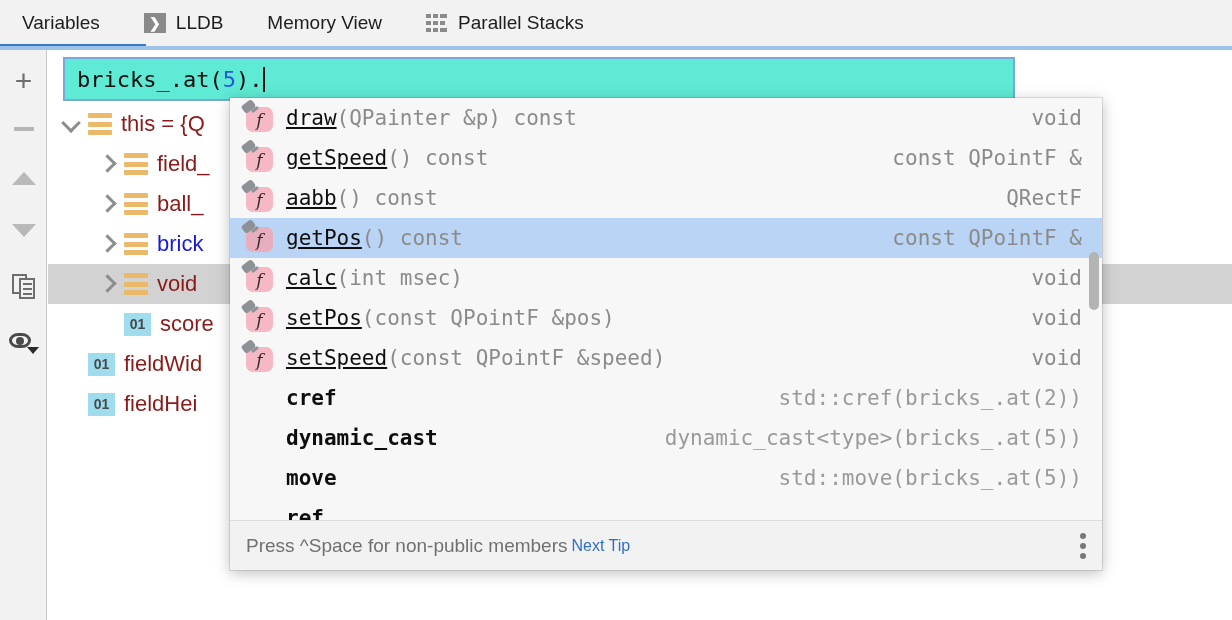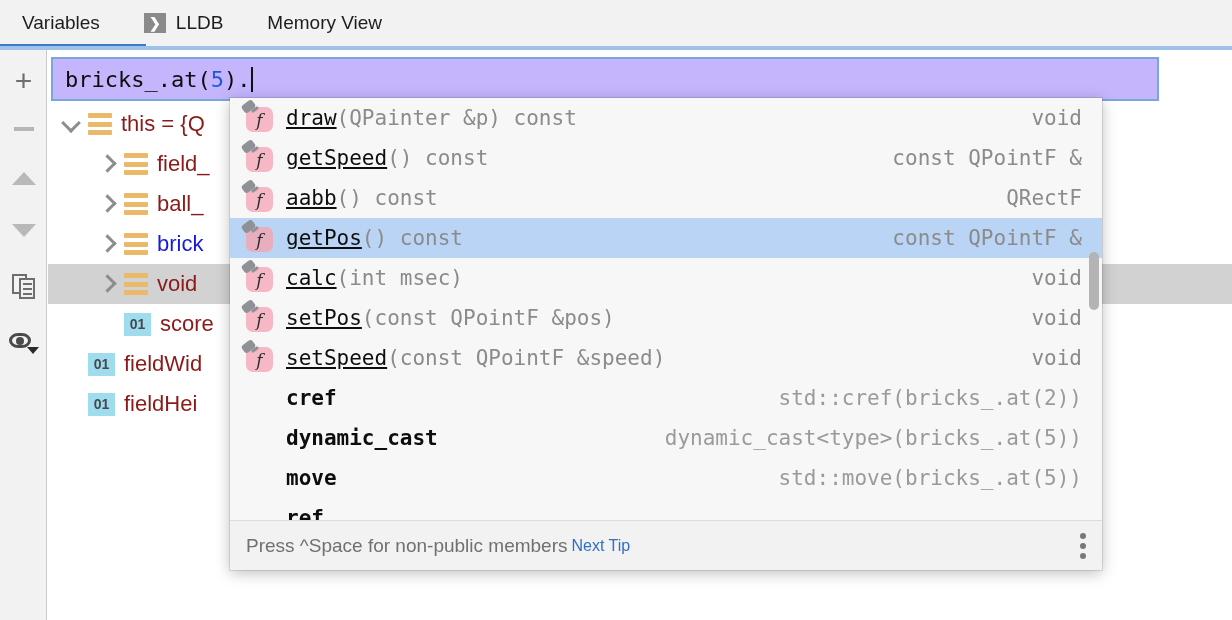--- a/index.html
+++ b/index.html
@@ -84,22 +84,22 @@
     background: #4a4a4a; border-radius: 50%;
   }
   .icon-eye .ed {
     position: absolute; right: 0; bottom: -1px;
     width: 0; height: 0; border-left: 6px solid transparent;
     border-right: 6px solid transparent; border-top: 7px solid #2b2b2b;
   }
 
   
   .expr-wrap {
-    position: absolute; left: 51px; top: 57px; width: 1108px; height: 44px;
-    background: #c4b5fd; border: 2px solid #7aa7d9;
+    position: absolute; left: 63px; top: 57px; width: 952px; height: 44px;
+    background: #5eead4; border: 2px solid #7aa7d9;
   }
   .expr-text {
     position: absolute; left: 12px; top: 8px;
     font-family: "DejaVu Sans Mono", monospace; font-size: 22px; color: #0c0c0c;
     white-space: pre;
   }
   .num { color: #2258d8; }
   .caret {
     display: inline-block; width: 2px; height: 25px; background: #111;
     vertical-align: -5px; margin-left: 1px;
@@ -219,20 +219,34 @@
   <div class="tabbar">
     <div class="tab">
       <span>Variables</span>
     </div>
     <div class="tab">
       <span class="icon-lldb">❯</span>
       <span>LLDB</span>
     </div>
     <div class="tab">
       <span>Memory View</span>
+    </div>
+    <div class="tab">
+      <span class="icon-stacks">
+        <i style="left:0;top:0;width:5px;height:4px;"></i>
+        <i style="left:7px;top:0;width:5px;height:4px;"></i>
+        <i style="left:14px;top:0;width:7px;height:4px;"></i>
+        <i style="left:0;top:7px;width:5px;height:4px;"></i>
+        <i style="left:7px;top:7px;width:5px;height:4px;"></i>
+        <i style="left:14px;top:7px;width:5px;height:4px;"></i>
+        <i style="left:0;top:14px;width:5px;height:4px;"></i>
+        <i style="left:7px;top:14px;width:5px;height:4px;"></i>
+        <i style="left:14px;top:14px;width:7px;height:4px;"></i>
+      </span>
+      <span>Parallel Stacks</span>
     </div>
   </div>
   <div class="tab-underline"></div>
   <div class="focus-line"></div>
 
   <div class="gutter">
     <div class="gbtn" style="top:7px;">
       <span class="gl-plus">+</span>
     </div>
     <div class="gbtn" style="top:55px;">

